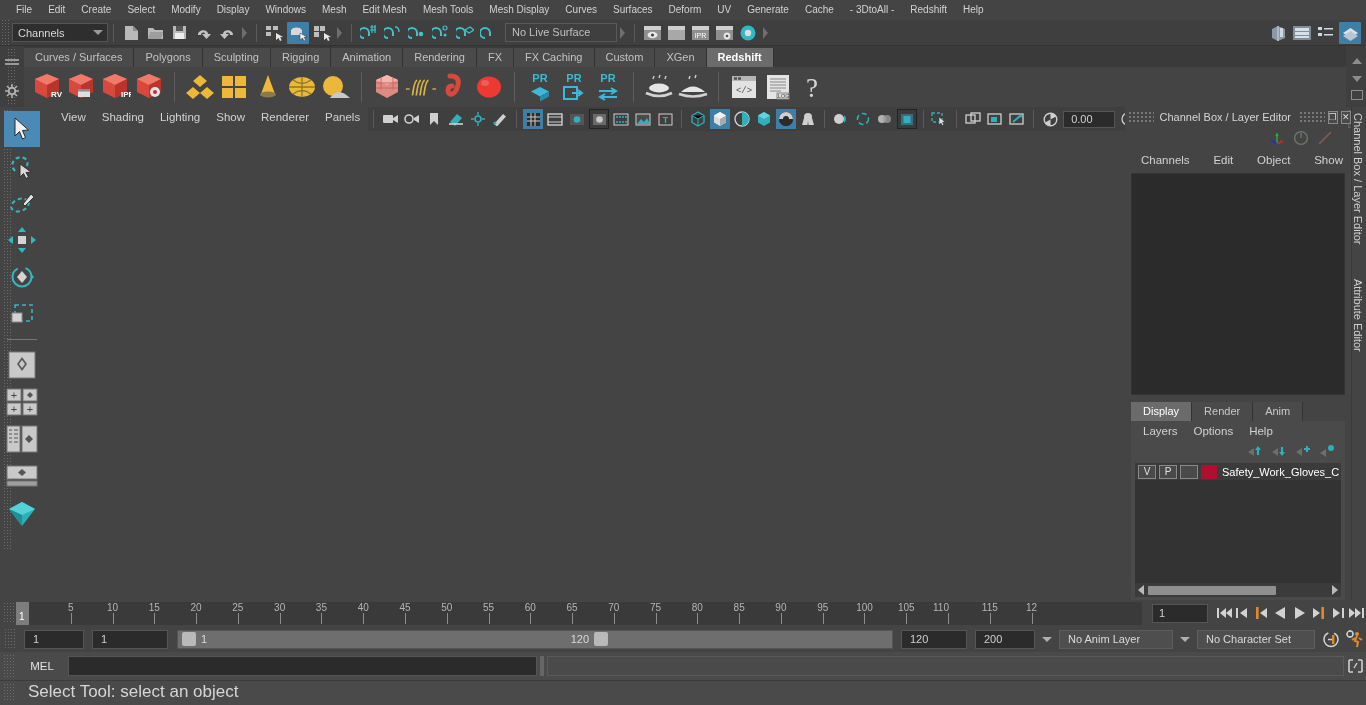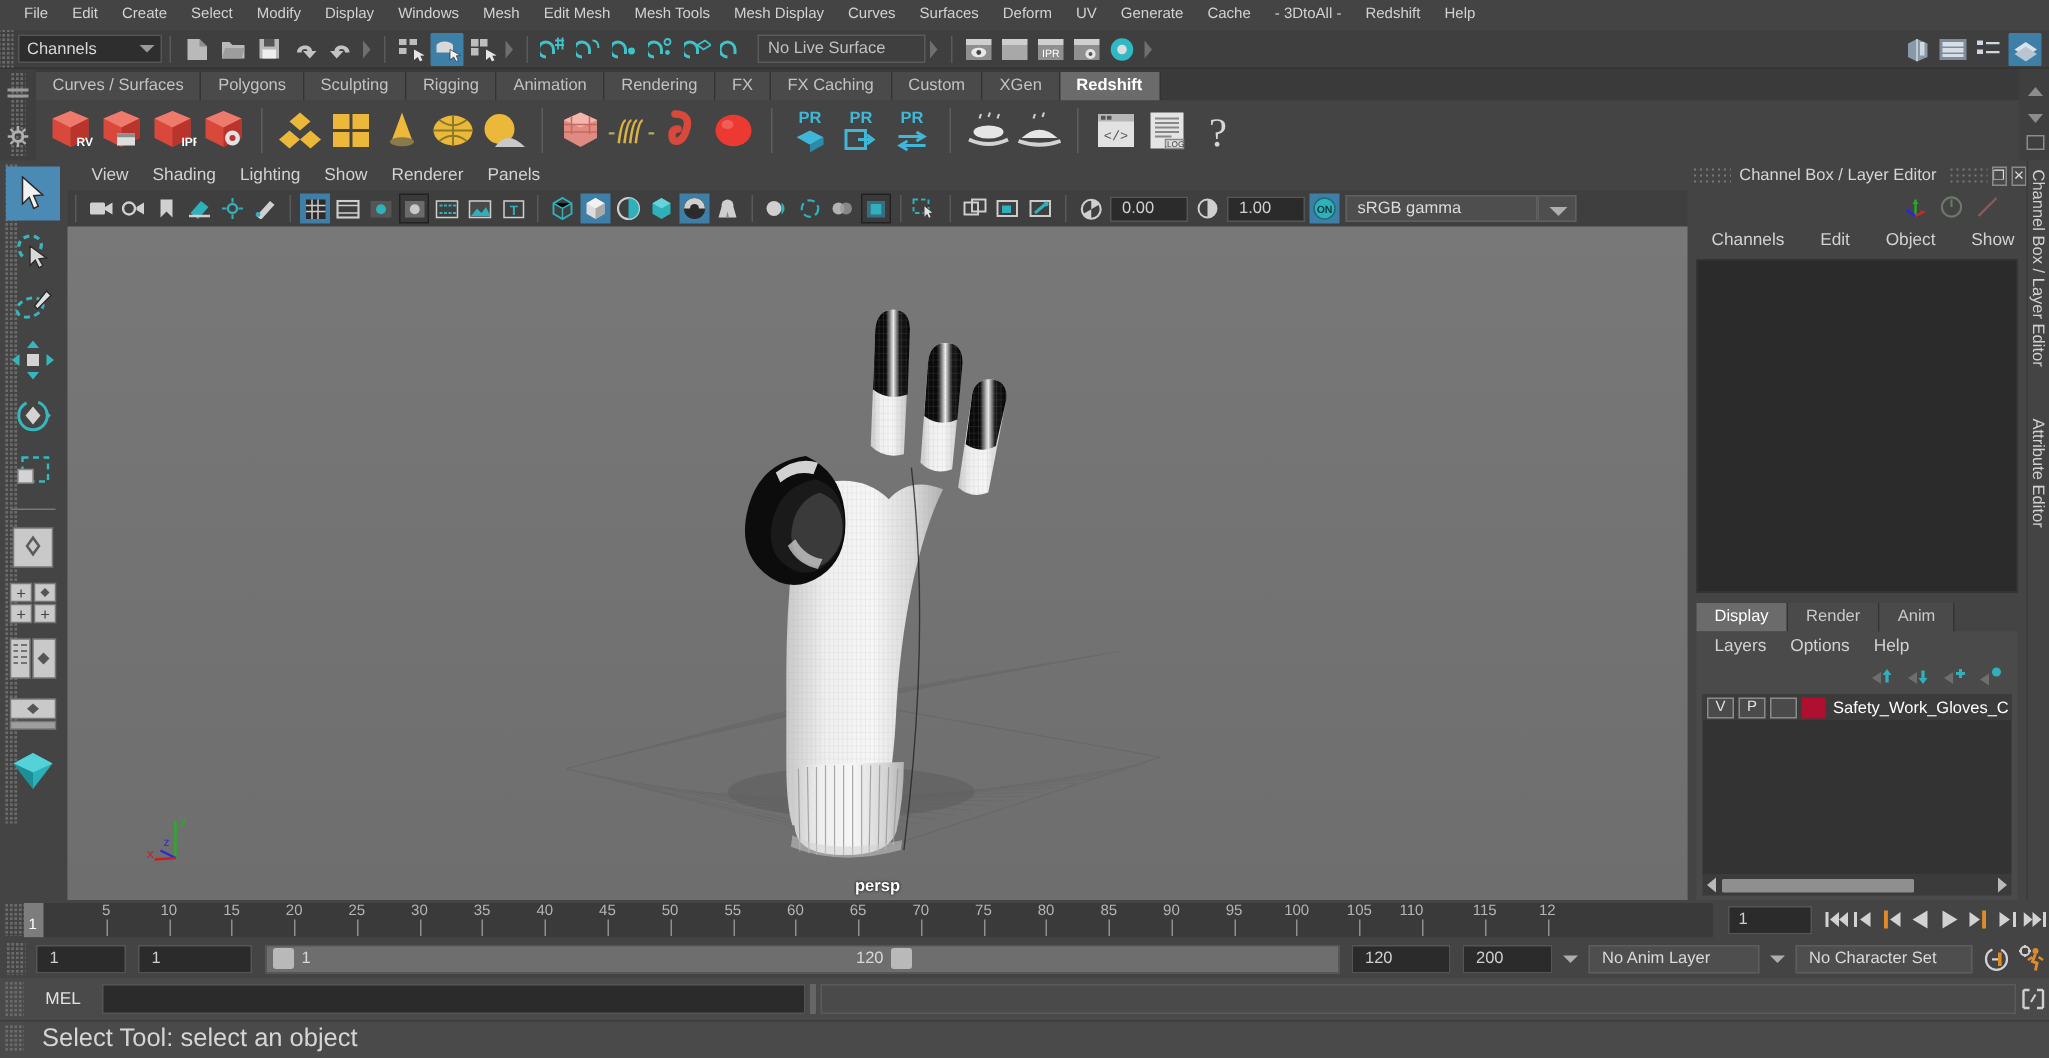--- a/index.html
+++ b/index.html
@@ -95,21 +95,21 @@
   .toolbox{ width:45px; flex:0 0 45px; background:#444; position:relative; }
   .toolbox .tgrip{
     position:absolute; left:3px; top:2px; width:9px; height:440px;
     background-image:radial-gradient(#6b6b6b 0.9px, transparent 1px); background-size:3px 3px;
   }
   .tb{ width:36px;height:36px; margin:1px auto 1px 4px; display:flex;align-items:center;justify-content:center; position:relative;}
   .tb.sel{ background:#4a8ab5; }
   .tbdiv{ width:30px;height:1px;background:#777; margin:7px auto 7px 7px; }
 
   
-  .vpwrap{ flex:1; display:flex; flex-direction:column; min-width:0; background:#444;justify-content:space-between; }
+  .vpwrap{ flex:1; display:flex; flex-direction:row; min-width:0; background:#444;justify-content:space-between; }
   .vpmenu{ height:20px; background:#444; display:flex;align-items:center; padding-left:8px; flex:0 0 20px;}
   .vpmenu .mi{ font-size:11.5px; color:#d2d2d2; padding:0 8px; line-height:20px; }
   .vptools{ height:24px; background:#3f3f3f; display:flex; align-items:center; flex:0 0 24px; }
   .vtb{ width:20px;height:20px;display:flex;align-items:center;justify-content:center;flex:0 0 20px; margin:0 1px;}
   .vtb.on{ background:#3e7fa8; }
   .vtb.frame{ border:1px solid #222; background:#3a3a3a; }
   .numfield{ width:52px;height:17px;background:#2b2b2b;border:1px solid #555;font-size:11px;color:#cfcfcf;
     line-height:15px; text-align:left; padding-left:7px; flex:0 0 52px; margin:0 2px;}
   .gammafield{ width:128px;height:18px;background:#4e4e4e;border:1px solid #606060;font-size:11px;color:#dcdcdc;
     line-height:16px; padding-left:7px; flex:0 0 128px; margin-left:3px;}

